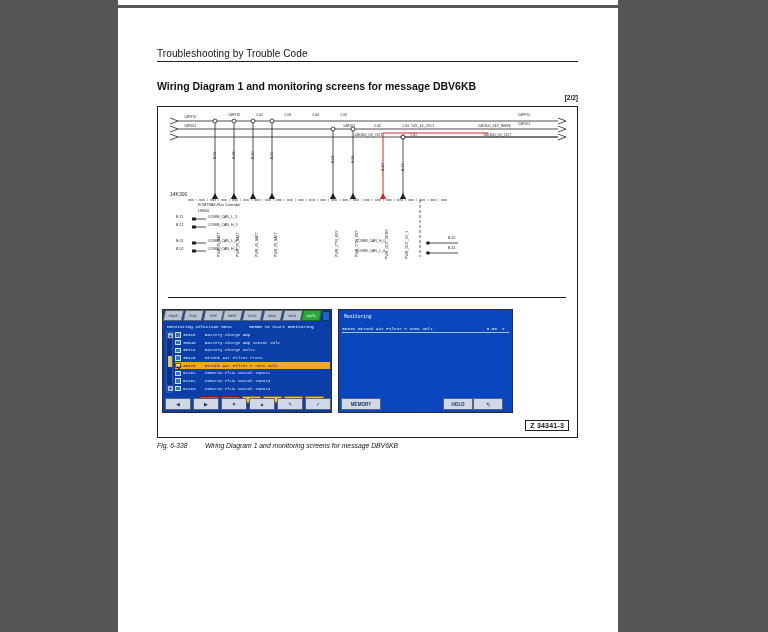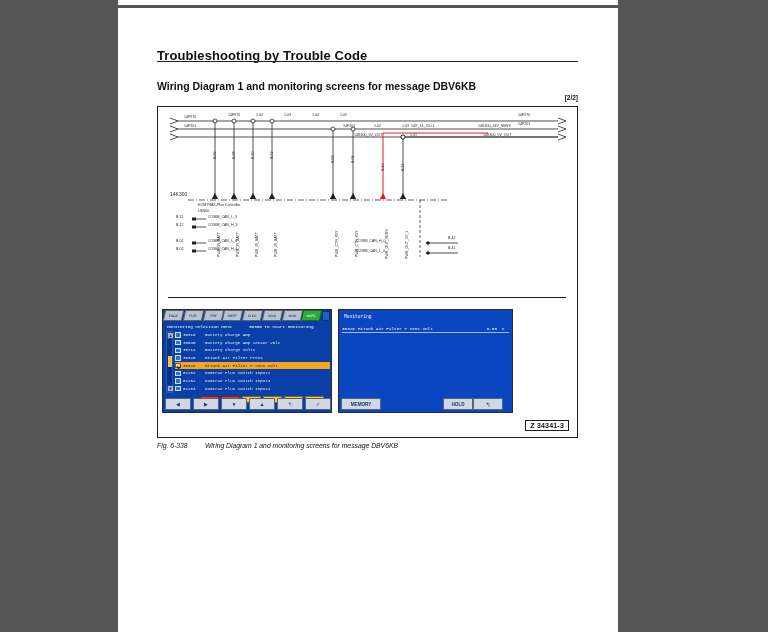--- a/index.html
+++ b/index.html
@@ -3,21 +3,21 @@
 <meta charset="utf-8">
 <style>
   html,body{margin:0;padding:0;}
   body{width:768px;height:632px;background:#565656;overflow:hidden;
        font-family:"Liberation Sans",sans-serif;}
   #root{position:relative;width:768px;height:632px;}
   .topbar{position:absolute;left:0;top:0;width:768px;height:8px;background:#565656;}
   .topwhite{position:absolute;left:118px;top:0;width:500px;height:5px;background:#ffffff;}
   .page{position:absolute;left:118px;top:8px;width:500px;height:624px;background:#ffffff;}
 
-  .hdr{position:absolute;left:39px;top:40px;width:420px;font-size:13px;font-weight:bold;color:#111;letter-spacing:.1px;}
+  .hdr{position:absolute;left:39px;top:40px;width:420px;font-size:10px;font-weight:normal;color:#111;letter-spacing:.1px;}
   .hdrrule{position:absolute;left:39px;top:53px;width:421px;height:1px;background:#231f20;}
   .title{position:absolute;left:39px;top:72px;width:420px;font-size:10.5px;font-weight:bold;color:#111;}
   .pagecount{position:absolute;left:0px;top:86px;width:460px;text-align:right;font-size:6.5px;font-weight:bold;color:#111;}
 
   .figbox{position:absolute;left:39px;top:98px;width:419px;height:330px;border:1px solid #231f20;background:#fff;}
   .caption{position:absolute;left:39px;top:434px;width:420px;font-size:6.8px;font-style:italic;color:#111;}
   .caption .fignum{display:inline-block;width:48px;}
   .znum{position:absolute;right:8px;bottom:6px;border:1px solid #231f20;background:#fff;
         font-size:7px;font-weight:bold;color:#111;padding:1px 4px;letter-spacing:.2px;}
 

